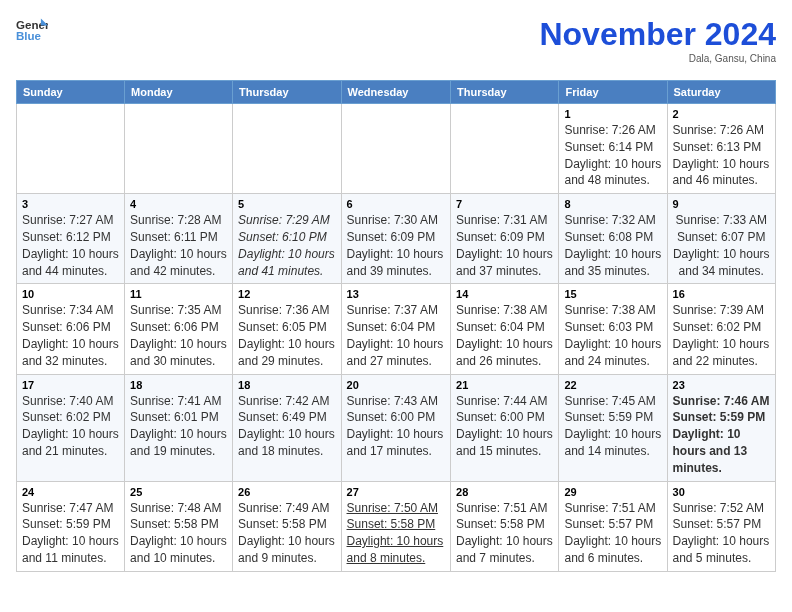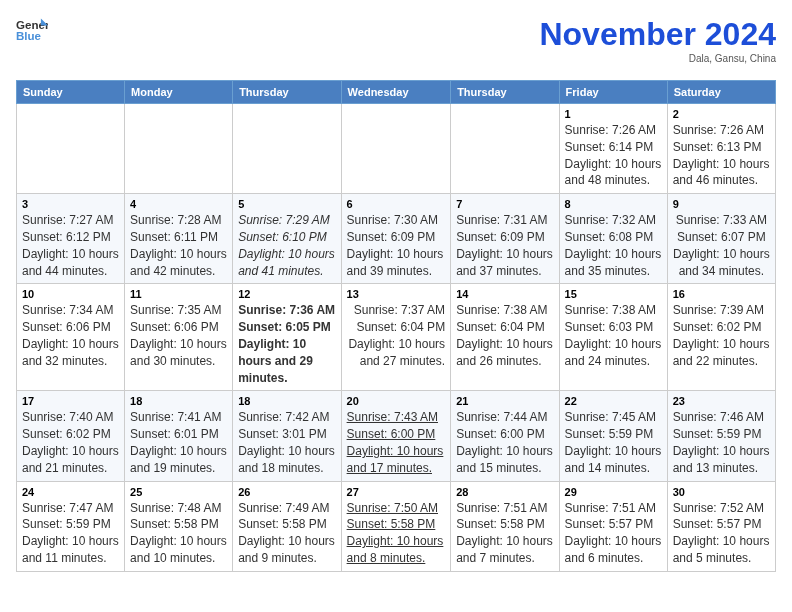--- a/index.html
+++ b/index.html
@@ -175,27 +175,27 @@
 Daylight: 10 hours and 32 minutes.</div>
         </td>
         <td>
           <span class="day-num">11</span>
           <div class="day-info" style="white-space: pre-line;">Sunrise: 7:35 AM
 Sunset: 6:06 PM
 Daylight: 10 hours and 30 minutes.</div>
         </td>
         <td>
           <span class="day-num">12</span>
-          <div class="day-info" style="white-space: pre-line; font-weight: bold;">Sunrise: 7:36 AM
+          <div class="day-info" style="white-space: pre-line;">Sunrise: 7:36 AM
 Sunset: 6:05 PM
 Daylight: 10 hours and 29 minutes.</div>
         </td>
         <td>
           <span class="day-num">13</span>
-          <div class="day-info" style="white-space: pre-line; text-align: right;">Sunrise: 7:37 AM
+          <div class="day-info" style="white-space: pre-line;">Sunrise: 7:37 AM
 Sunset: 6:04 PM
 Daylight: 10 hours and 27 minutes.</div>
         </td>
         <td>
           <span class="day-num">14</span>
           <div class="day-info" style="white-space: pre-line;">Sunrise: 7:38 AM
 Sunset: 6:04 PM
 Daylight: 10 hours and 26 minutes.</div>
         </td>
         <td>
@@ -220,44 +220,44 @@
         </td>
         <td>
           <span class="day-num">18</span>
           <div class="day-info" style="white-space: pre-line;">Sunrise: 7:41 AM
 Sunset: 6:01 PM
 Daylight: 10 hours and 19 minutes.</div>
         </td>
         <td>
           <span class="day-num">18</span>
           <div class="day-info" style="white-space: pre-line;">Sunrise: 7:42 AM
-Sunset: 3:01 PM
+Sunset: 6:49 PM
 Daylight: 10 hours and 18 minutes.</div>
         </td>
         <td>
           <span class="day-num">20</span>
-          <div class="day-info" style="white-space: pre-line; text-decoration: underline;">Sunrise: 7:43 AM
+          <div class="day-info" style="white-space: pre-line;">Sunrise: 7:43 AM
 Sunset: 6:00 PM
 Daylight: 10 hours and 17 minutes.</div>
         </td>
         <td>
           <span class="day-num">21</span>
           <div class="day-info" style="white-space: pre-line;">Sunrise: 7:44 AM
 Sunset: 6:00 PM
 Daylight: 10 hours and 15 minutes.</div>
         </td>
         <td>
           <span class="day-num">22</span>
           <div class="day-info" style="white-space: pre-line;">Sunrise: 7:45 AM
 Sunset: 5:59 PM
 Daylight: 10 hours and 14 minutes.</div>
         </td>
         <td>
           <span class="day-num">23</span>
-          <div class="day-info" style="white-space: pre-line;">Sunrise: 7:46 AM
+          <div class="day-info" style="white-space: pre-line; font-weight: bold;">Sunrise: 7:46 AM
 Sunset: 5:59 PM
 Daylight: 10 hours and 13 minutes.</div>
         </td>
       </tr>
       <tr>
         <td>
           <span class="day-num">24</span>
           <div class="day-info" style="white-space: pre-line;">Sunrise: 7:47 AM
 Sunset: 5:59 PM
 Daylight: 10 hours and 11 minutes.</div>

